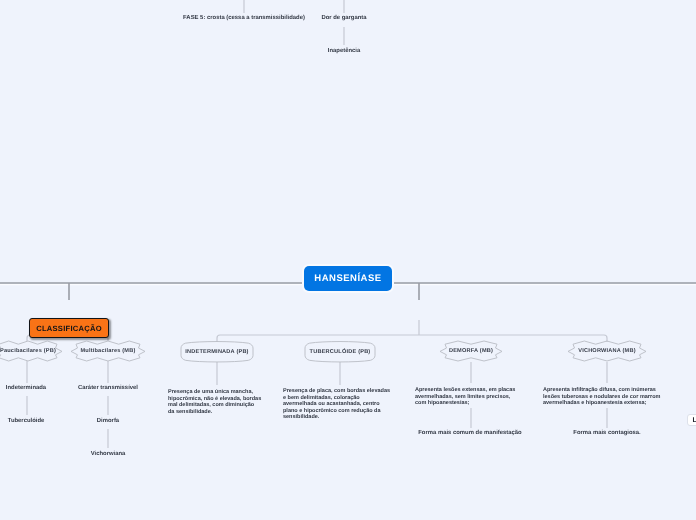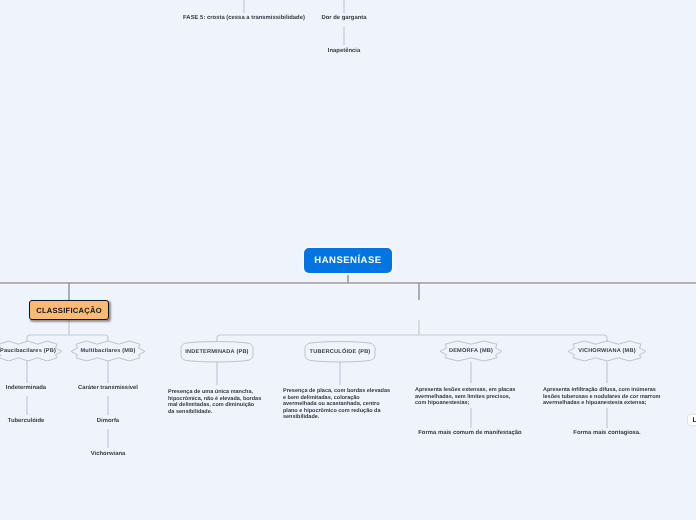--- a/index.html
+++ b/index.html
@@ -3,25 +3,25 @@
 <meta charset="utf-8">
 <title>Mapa Mental - Hanseníase</title>
 <style>
   html,body{margin:0;padding:0;}
   body{width:696px;height:520px;overflow:hidden;background:#eff3fc;
        font-family:"Liberation Sans",sans-serif;
        -webkit-font-smoothing:antialiased;text-rendering:geometricPrecision;}
   #canvas{position:relative;width:696px;height:520px;overflow:hidden;}
   svg#wires{position:absolute;left:0;top:0;width:696px;height:520px;overflow:visible;}
   .node{position:absolute;box-sizing:border-box;display:flex;align-items:center;
-        justify-content:center;text-align:center;}
+        justify-content:center;text-align:center;margin-top:18px;}
   .root{background:#0275e3;color:#ffffff;border-radius:5px;font-weight:bold;
         letter-spacing:0.5px;font-size:9.5px;box-shadow:0 0 0 2px #f8fafe;}
   .lvl1{font-weight:bold;font-size:7.6px;letter-spacing:0.25px;border-radius:3px;}
-  .classif{background:#fdba74;color:#111418;border:1.4px solid #111418;
+  .classif{background:#f97316;color:#111418;border:1.4px solid #111418;
            box-shadow:1.5px 1.5px 2px rgba(0,0,0,.40);}
   .sinais{background:#b50d2b;color:#ffffff;border:1.4px solid #fbfcfe;
           box-shadow:1.5px 1.5px 2px rgba(0,0,0,.22);}
   .shp{position:absolute;}
   .shp > svg{position:absolute;left:0;top:0;overflow:visible;}
   .shplabel{position:absolute;left:0;top:0;width:100%;height:100%;
             display:flex;align-items:center;justify-content:center;
             font-size:5.6px;font-weight:bold;color:#343a46;letter-spacing:0.2px;
             white-space:nowrap;}
   .plain{position:absolute;font-size:5.9px;font-weight:bold;color:#343a46;

